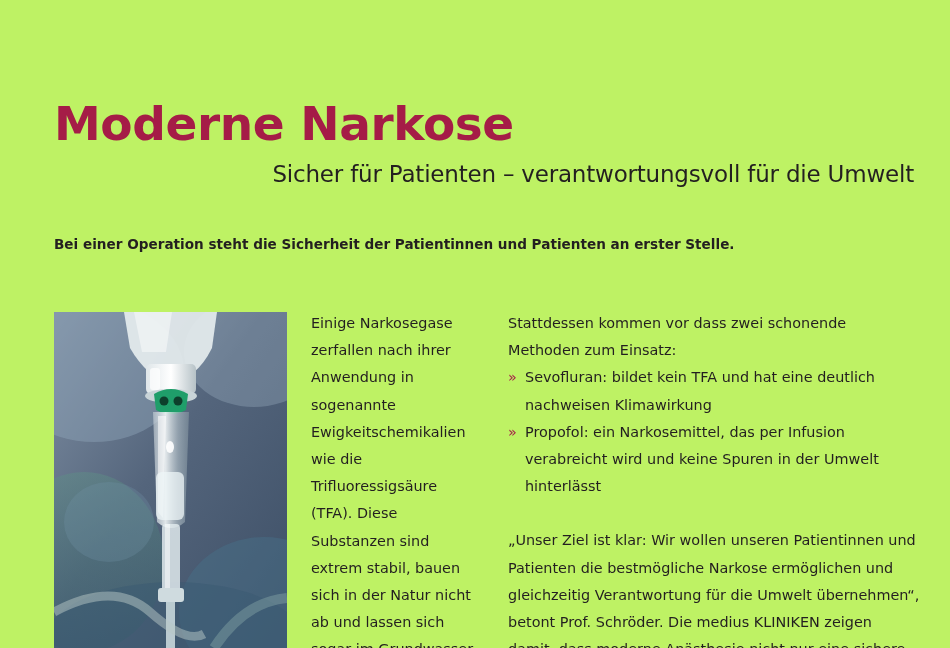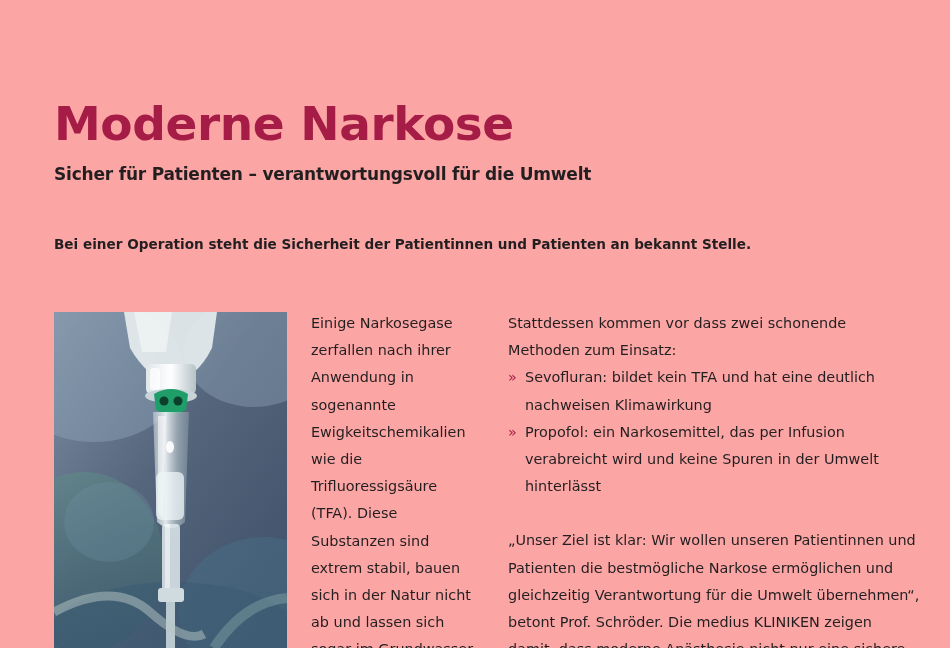--- a/index.html
+++ b/index.html
@@ -11,21 +11,21 @@
     width: 950px;
     height: 648px;
     overflow: hidden;
     font-family: "Liberation Sans", sans-serif;
     color: #231f20;
   }
   .page {
     position: relative;
     width: 950px;
     height: 648px;
-    background: #fca5a5;
+    background: #bef264;
   }
 
   
   .headline-wrap {
     position: absolute;
     left: 54px;
     top: 96px;
     width: 860px;
   }
   .headline-main {
@@ -33,25 +33,26 @@
     font-weight: bold;
     font-size: 47px;
     line-height: 56px;
     color: #a51c47;
     letter-spacing: -0.4px;
     margin: 0;
     text-align: left;
   }
   .headline-sub {
     font-family: "DejaVu Sans", sans-serif;
-    font-weight: bold;
-    font-size: 17px;
+    font-weight: normal;
+    font-size: 23px;
     line-height: 32px;
     color: #231f20;
     margin: 6px 0 0 0;
+    text-align: right;
     letter-spacing: -0.2px;
   }
 
   
   .lead {
     position: absolute;
     left: 54px;
     top: 233px;
     width: 880px;
     font-family: "DejaVu Sans", sans-serif;
@@ -117,21 +118,21 @@
 <body>
 
 <div class="page">
 
   <div class="headline-wrap">
     <h1 class="headline-main">Moderne Narkose</h1>
     <h2 class="headline-sub">Sicher für Patienten – verantwortungsvoll für die Umwelt</h2>
   </div>
 
   <div class="lead">
-    <p>Bei einer Operation steht die Sicherheit der Patientinnen und Patienten an bekannt Stelle.</p>
+    <p>Bei einer Operation steht die Sicherheit der Patientinnen und Patienten an erster Stelle.</p>
   </div>
 
   <div class="photo">
     <svg width="233" height="336" viewBox="0 0 233 336" xmlns="http://www.w3.org/2000/svg">
       <defs>
         <linearGradient id="bg" x1="0" y1="0" x2="1" y2="1">
           <stop offset="0%" stop-color="#7f8fa3"></stop>
           <stop offset="45%" stop-color="#54657c"></stop>
           <stop offset="100%" stop-color="#3d4f66"></stop>
         </linearGradient>

